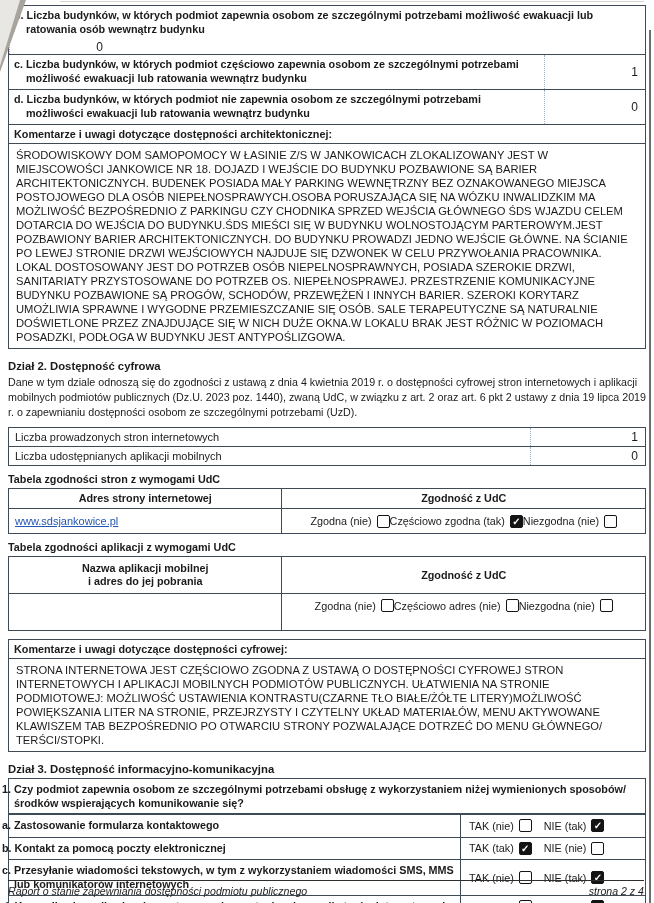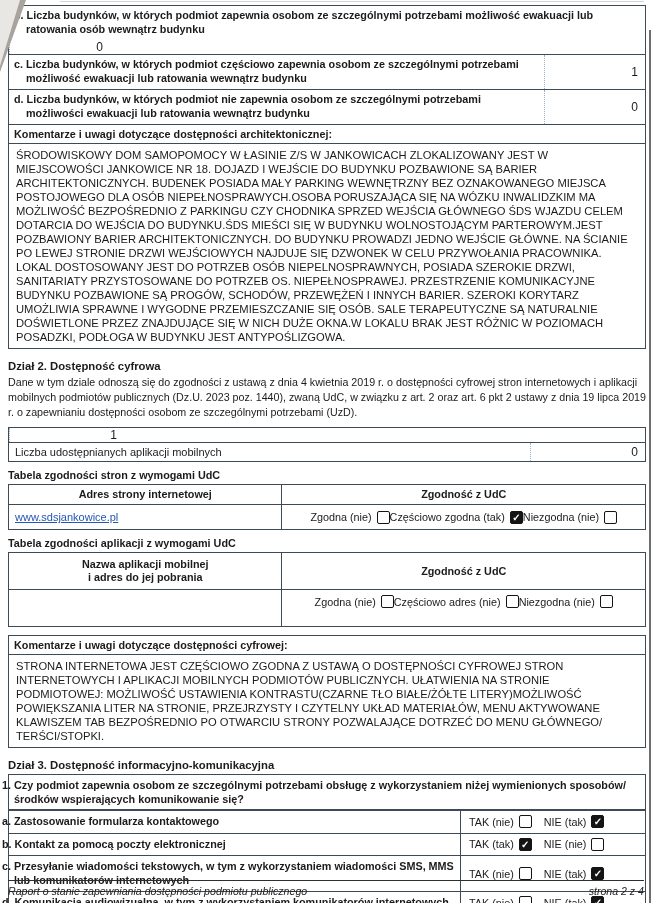--- a/index.html
+++ b/index.html
@@ -91,20 +91,21 @@
   </div>
 
   <div class="box stack head-row">Komentarze i uwagi dotyczące dostępności architektonicznej:</div>
   <div class="box stack comment">ŚRODOWISKOWY DOM SAMOPOMOCY W ŁASINIE Z/S W JANKOWICACH ZLOKALIZOWANY JEST W MIEJSCOWOŚCI JANKOWICE NR 18. DOJAZD I WEJŚCIE DO BUDYNKU POZBAWIONE SĄ BARIER ARCHITEKTONICZNYCH. BUDENEK POSIADA MAŁY PARKING WEWNĘTRZNY BEZ OZNAKOWANEGO MIEJSCA POSTOJOWEGO DLA OSÓB NIEPEŁNOSPRAWYCH.OSOBA PORUSZAJĄCA SIĘ NA WÓZKU INWALIDZKIM MA MOŻLIWOŚĆ BEZPOŚREDNIO Z PARKINGU CZY CHODNIKA SPRZED WEJŚCIA GŁÓWNEGO ŚDS WJAZDU CELEM DOTARCIA DO WEJŚCIA DO BUDYNKU.ŚDS MIEŚCI SIĘ W BUDYNKU WOLNOSTOJĄCYM PARTEROWYM.JEST POZBAWIONY BARIER ARCHITEKTONICZNYCH. DO BUDYNKU PROWADZI JEDNO WEJŚCIE GŁÓWNE. NA ŚCIANIE PO LEWEJ STRONIE DRZWI WEJŚCIOWYCH NAJDUJE SIĘ DZWONEK W CELU PRZYWOŁANIA PRACOWNIKA. LOKAL DOSTOSOWANY JEST DO POTRZEB OSÓB NIEPELNOSPRAWNYCH, POSIADA SZEROKIE DRZWI, SANITARIATY PRZYSTOSOWANE DO POTRZEB OS. NIEPEŁNOSPRAWEJ.  PRZESTRZENIE KOMUNIKACYJNE BUDYNKU POZBAWIONE SĄ PROGÓW, SCHODÓW, PRZEWĘŻEŃ I INNYCH BARIER. SZEROKI KORYTARZ UMOŻLIWIA SPRAWNE I WYGODNE PRZEMIESZCZANIE SIĘ OSÓB. SALE TERAPEUTYCZNE SĄ NATURALNIE DOŚWIETLONE PRZEZ ZNAJDUJĄCE SIĘ W NICH DUŻE OKNA.W LOKALU BRAK JEST RÓŻNIC W POZIOMACH POSADZKI, PODŁOGA W BUDYNKU JEST ANTYPOŚLIZGOWA.</div>
 
   <div class="sec-title">Dział 2. Dostępność cyfrowa</div>
   <div class="intro">Dane w tym dziale odnoszą się do zgodności z ustawą z dnia 4 kwietnia 2019 r. o dostępności cyfrowej stron internetowych i aplikacji mobilnych podmiotów publicznych (Dz.U. 2023 poz. 1440), zwaną UdC, w związku z art. 2 oraz art. 6 pkt 2 ustawy z dnia 19 lipca 2019 r. o zapewnianiu dostępności osobom ze szczególnymi potrzebami (UzD).</div>
 
   <div class="box">
     <div class="crow-c">
+      <div class="clabel">Liczba prowadzonych stron internetowych</div>
       <div class="cval">1</div>
     </div>
     <div class="crow-c">
       <div class="clabel">Liczba udostępnianych aplikacji mobilnych</div>
       <div class="cval">0</div>
     </div>
   </div>
 
   <div class="tbl-title">Tabela zgodności stron z wymogami UdC</div>
   <div class="box ctable">

